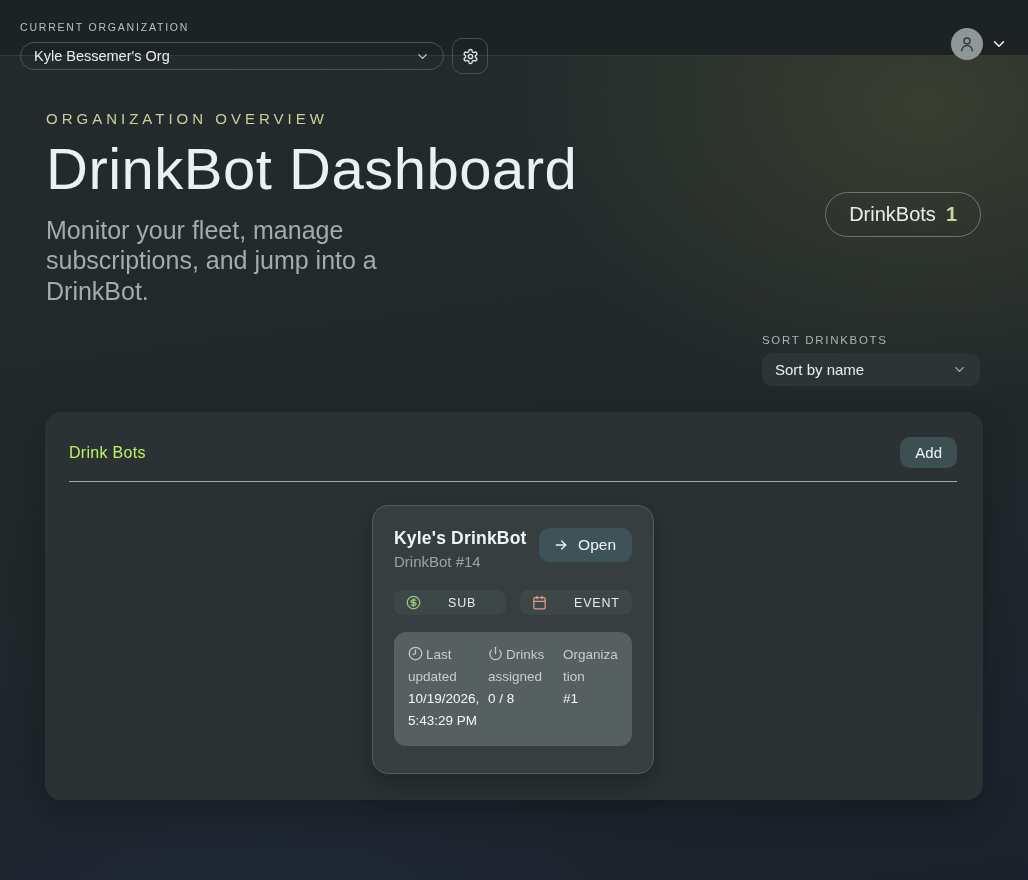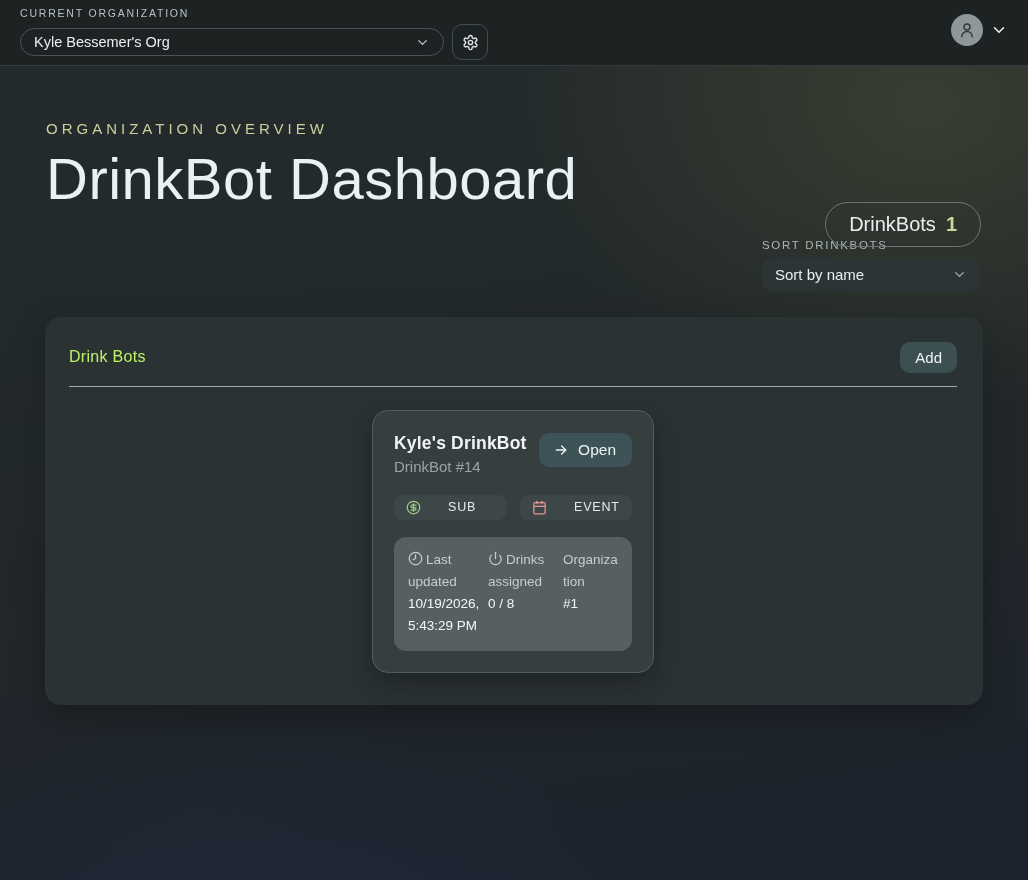--- a/index.html
+++ b/index.html
@@ -12,22 +12,22 @@
   .app {
     width:1028px; height:880px; position:relative; overflow:hidden;
     background:
       radial-gradient(640px 460px at 90% 12%, rgba(104,108,62,0.30), rgba(104,108,62,0) 65%),
       radial-gradient(760px 520px at 25% 118%, rgba(38,58,108,0.28), rgba(38,58,108,0) 62%),
       linear-gradient(172deg, #242b2c 0%, #222829 52%, #1c222d 100%);
   }
 
   
   .topbar {
-    height:66px; background:#1d2223; border-bottom:1px solid #333b3c;
-    display:flex; align-items:flex-start; padding:7px 20px 0 20px;
+    height:56px; background:#1d2223; border-bottom:1px solid #333b3c;
+    display:flex; align-items:flex-start; padding:21px 20px 0 20px;
   }
   .org-block { display:flex; flex-direction:column; }
   .eyebrow-label {
     font-size:10.5px; letter-spacing:1.8px; color:#b9c0c1; font-weight:500;
     text-transform:uppercase;
   }
   .org-row { display:flex; align-items:center; gap:8px; margin-top:5px; }
   .org-select {
     width:424px; height:28px; border:1px solid #4b5355; border-radius:999px;
     display:flex; align-items:center; padding:0 13px; cursor:pointer;
@@ -93,21 +93,21 @@
     background:#3c5052; color:#eef3f4; border:none; border-radius:10px;
     padding:7px 15px; font-size:15px; cursor:pointer;
     font-family:"Liberation Sans","DejaVu Sans",sans-serif;
   }
   .panel-divider { height:1px; background:#b9bfc0; opacity:0.85; margin-top:13px; }
 
   
   .card-area { display:flex; justify-content:center; margin-top:23px; }
   .bot-card {
     width:282px; background:#363e40; border:1px solid #525c5e; border-radius:16px;
-    padding:22px 21px 21px 21px; box-shadow:0 10px 26px rgba(0,0,0,0.28);
+    padding:22px 21px 27px 21px; box-shadow:0 10px 26px rgba(0,0,0,0.28);
   }
   .bot-head { display:flex; justify-content:space-between; align-items:flex-start; }
   .bot-name { font-size:17.5px; font-weight:700; color:#f0f4f5; letter-spacing:0.2px; }
   .bot-sub { font-size:15px; color:#9aa4a7; margin-top:4px; }
   .open-btn {
     background:#3e5357; color:#eef3f4; border:none; border-radius:10px;
     padding:8px 16px 8px 14px; font-size:15.5px; cursor:pointer;
     display:flex; align-items:center; gap:9px;
     font-family:"Liberation Sans","DejaVu Sans",sans-serif;
   }
@@ -171,20 +171,21 @@
         <svg width="18" height="18" viewBox="0 0 24 24" fill="none" stroke="currentColor" stroke-width="2" stroke-linecap="round" stroke-linejoin="round">
             <path d="m6 9 6 6 6-6"></path>
           </svg>
       </span>
     </div>
   </header>
 
   <section class="hero">
     <div class="hero-eyebrow">ORGANIZATION OVERVIEW</div>
     <h1 class="hero-title">DrinkBot Dashboard</h1>
+    <p class="hero-sub">Monitor your fleet, manage subscriptions, and jump into a DrinkBot.</p>
     <div class="count-pill">
       <span>DrinkBots</span>
       <span class="count-num">1</span>
     </div>
   </section>
 
   <div class="sort-row">
     <div class="sort-group">
       <div class="sort-label">SORT DRINKBOTS</div>
       <div class="sort-select">

